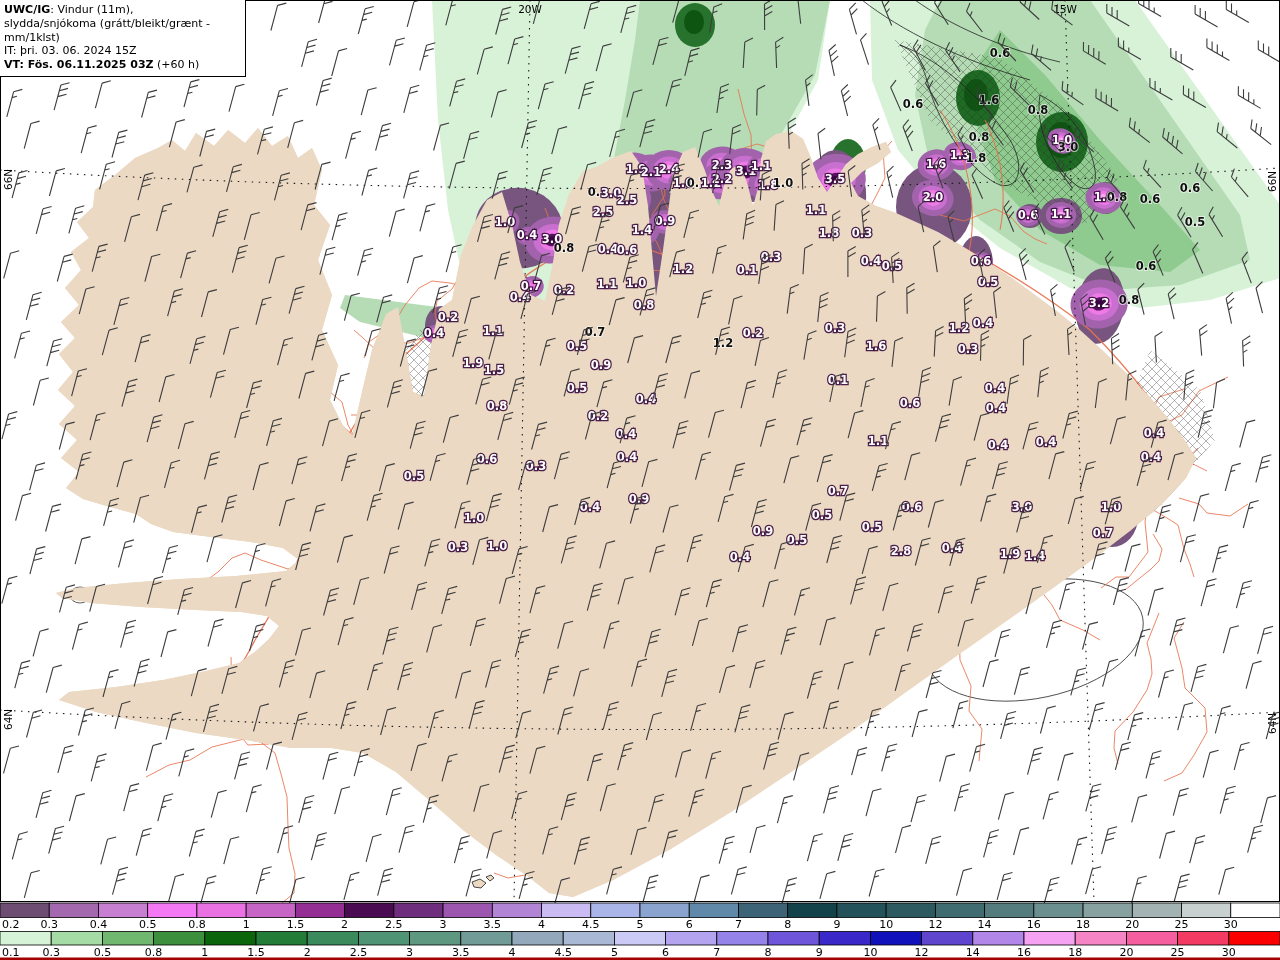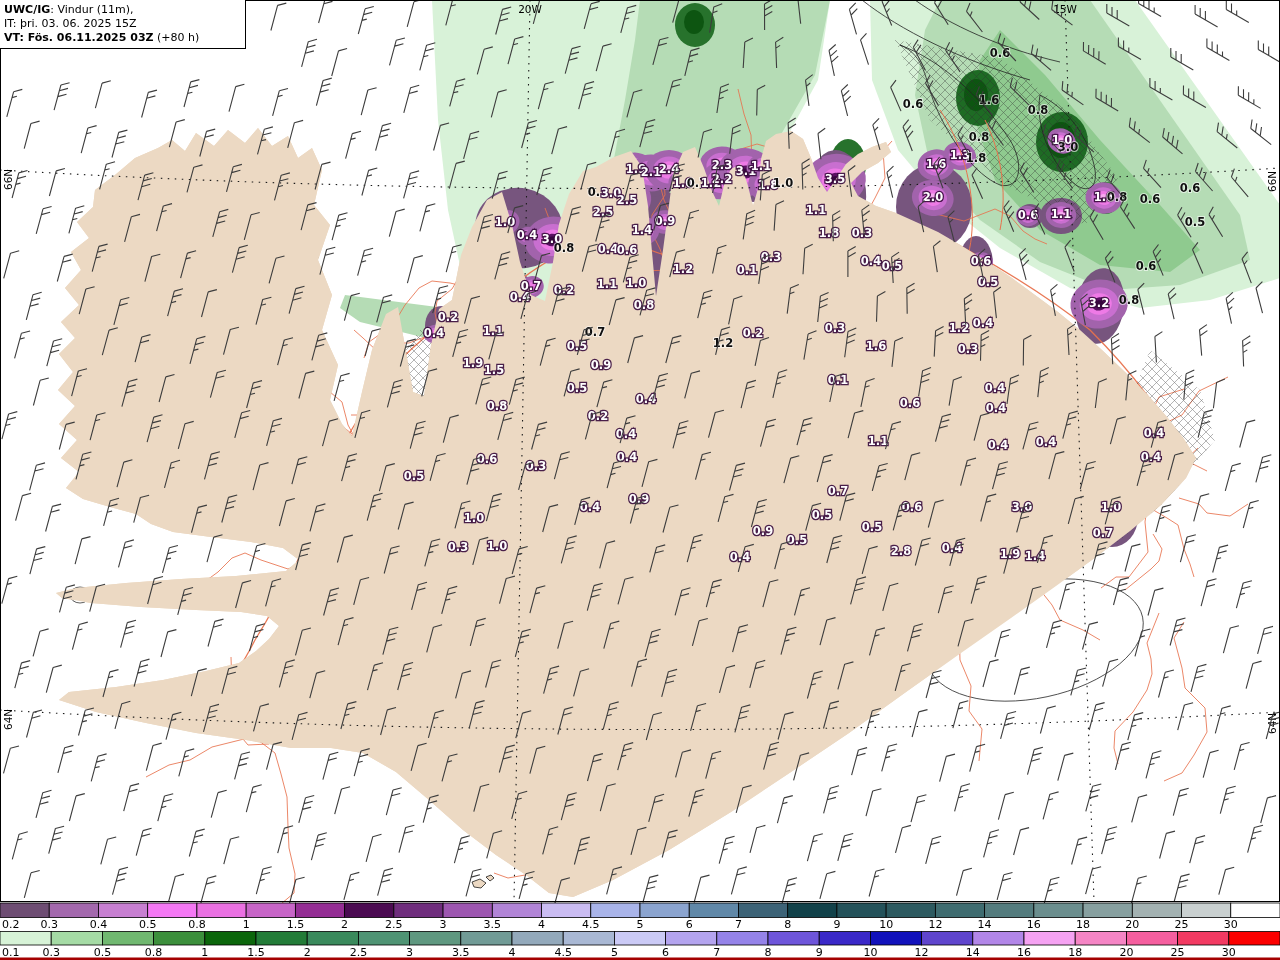--- a/index.html
+++ b/index.html
@@ -1452,17 +1452,18 @@
         <text y="956" class="scale-label" x="1075.2" text-anchor="middle">18</text>
         <text y="956" class="scale-label" x="1126.4" text-anchor="middle">20</text>
         <text y="956" class="scale-label" x="1177.6" text-anchor="middle">25</text>
         <text y="956" class="scale-label" x="1228.8" text-anchor="middle">30</text>
       </g>
   <rect x="0" y="957.5" width="1280" height="2.5" fill="#a40000"></rect>
 </svg>
 
 <div class="titlebox">
   <div><b>UWC/IG</b><span>: Vindur (11m),</span></div>
-  <div>IT: þri. 03. 06. 2025 15Z</div>
-  <div><b>VT: Fös. 06.11.2025 03Z</b><span> (+80 h)</span></div>
+  <div>slydda/snjókoma (grátt/bleikt/grænt - mm/1klst)</div>
+  <div>IT: þri. 03. 06. 2024 15Z</div>
+  <div><b>VT: Fös. 06.11.2025 03Z</b><span> (+60 h)</span></div>
 </div>
 
 </div>
 
 </body></html>

